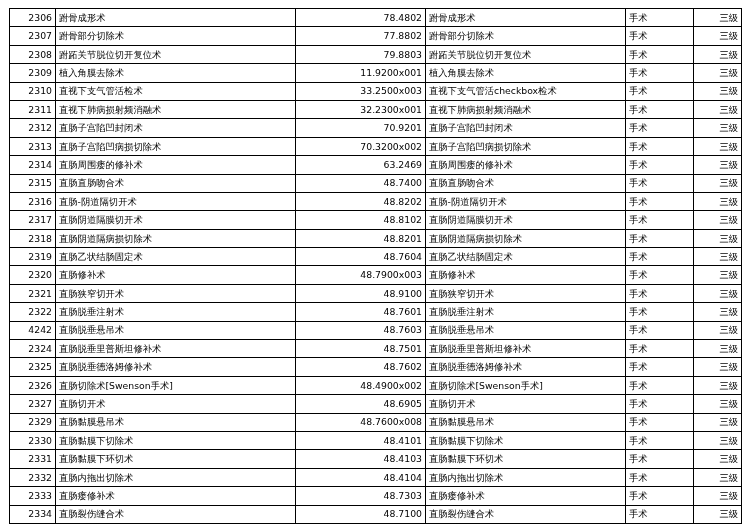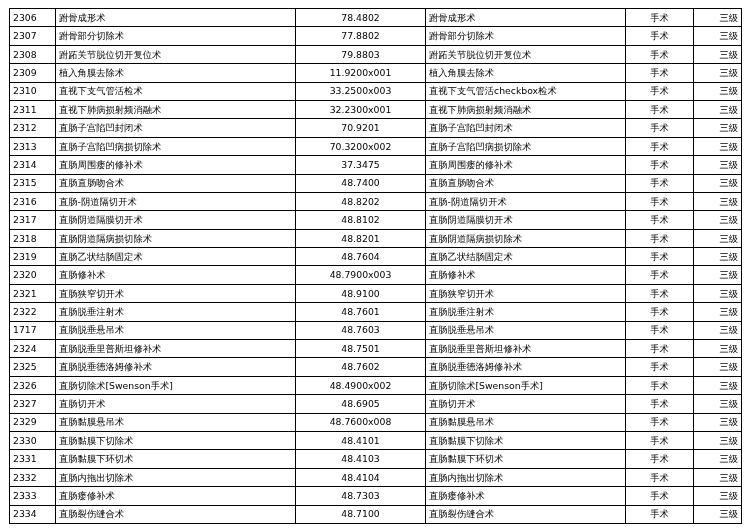--- a/index.html
+++ b/index.html
@@ -36,25 +36,25 @@
 
   table.grid td {
     border: 1px solid #000000;
     height: 17.4px;
     padding: 0 3px;
     vertical-align: middle;
     white-space: nowrap;
     overflow: hidden;
     line-height: 1.05;
   }
-  td.id    { text-align: left; padding-left: 4px; }
+  td.id    { text-align: right; padding-left: 4px; }
   td.name  { text-align: left; padding-left: 4px; }
-  td.code  { text-align: center; padding-left: 4px; }
+  td.code  { text-align: right; padding-left: 4px; }
   td.alias { text-align: left; padding-left: 4px; }
-  td.type  { text-align: center; }
+  td.type  { }
   td.level { text-align: right; }
 </style>
 </head>
 <body>
 
 <div id="sheet">
   <table class="grid">
     <colgroup>
       <col class="c-id">
       <col class="c-name">
@@ -124,21 +124,21 @@
           <td class="id">2313</td>
           <td class="name">直肠子宫陷凹病损切除术</td>
           <td class="code">70.3200x002</td>
           <td class="alias">直肠子宫陷凹病损切除术</td>
           <td class="type">手术</td>
           <td class="level">三级</td>
         </tr>
         <tr>
           <td class="id">2314</td>
           <td class="name">直肠周围瘘的修补术</td>
-          <td class="code">37.3475</td>
+          <td class="code">63.2469</td>
           <td class="alias">直肠周围瘘的修补术</td>
           <td class="type">手术</td>
           <td class="level">三级</td>
         </tr>
         <tr>
           <td class="id">2315</td>
           <td class="name">直肠直肠吻合术</td>
           <td class="code">48.7400</td>
           <td class="alias">直肠直肠吻合术</td>
           <td class="type">手术</td>
@@ -194,21 +194,21 @@
         </tr>
         <tr>
           <td class="id">2322</td>
           <td class="name">直肠脱垂注射术</td>
           <td class="code">48.7601</td>
           <td class="alias">直肠脱垂注射术</td>
           <td class="type">手术</td>
           <td class="level">三级</td>
         </tr>
         <tr>
-          <td class="id">1717</td>
+          <td class="id">4242</td>
           <td class="name">直肠脱垂悬吊术</td>
           <td class="code">48.7603</td>
           <td class="alias">直肠脱垂悬吊术</td>
           <td class="type">手术</td>
           <td class="level">三级</td>
         </tr>
         <tr>
           <td class="id">2324</td>
           <td class="name">直肠脱垂里普斯坦修补术</td>
           <td class="code">48.7501</td>

